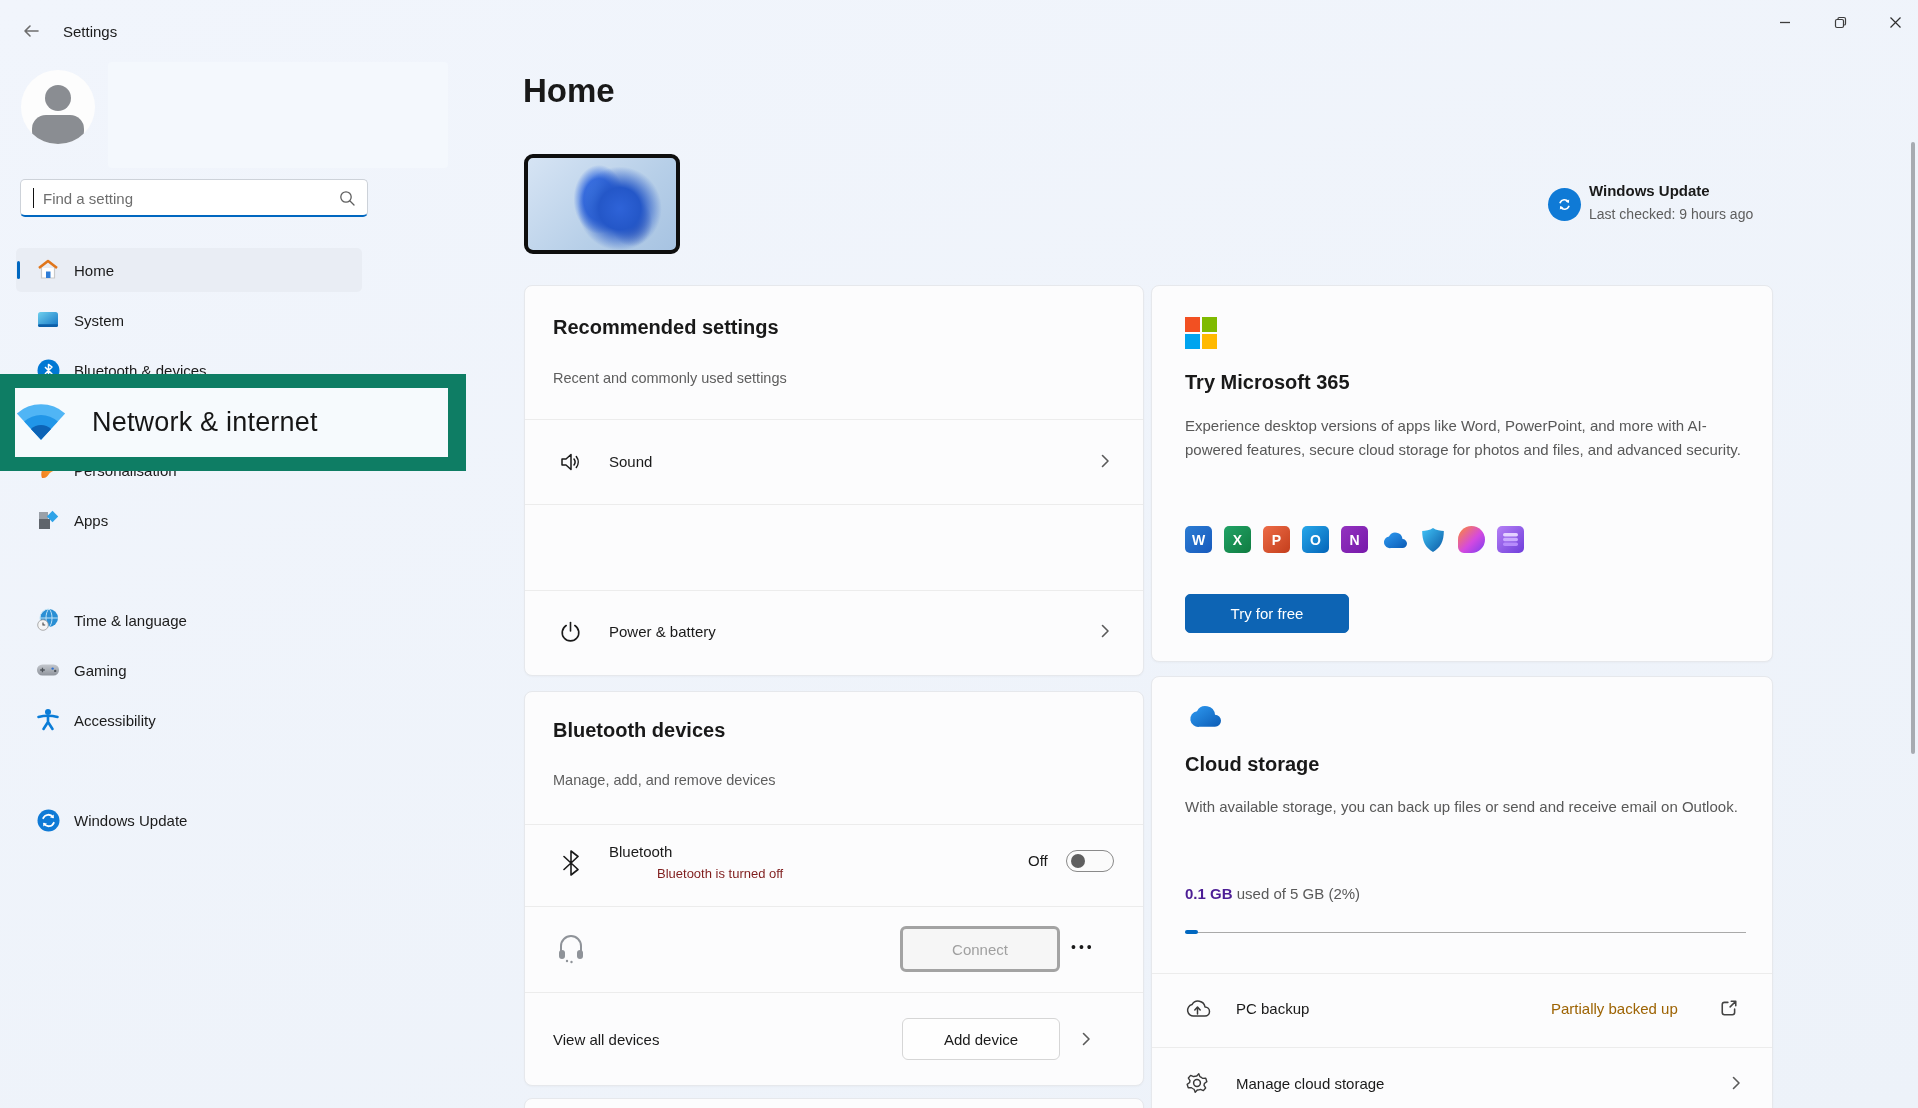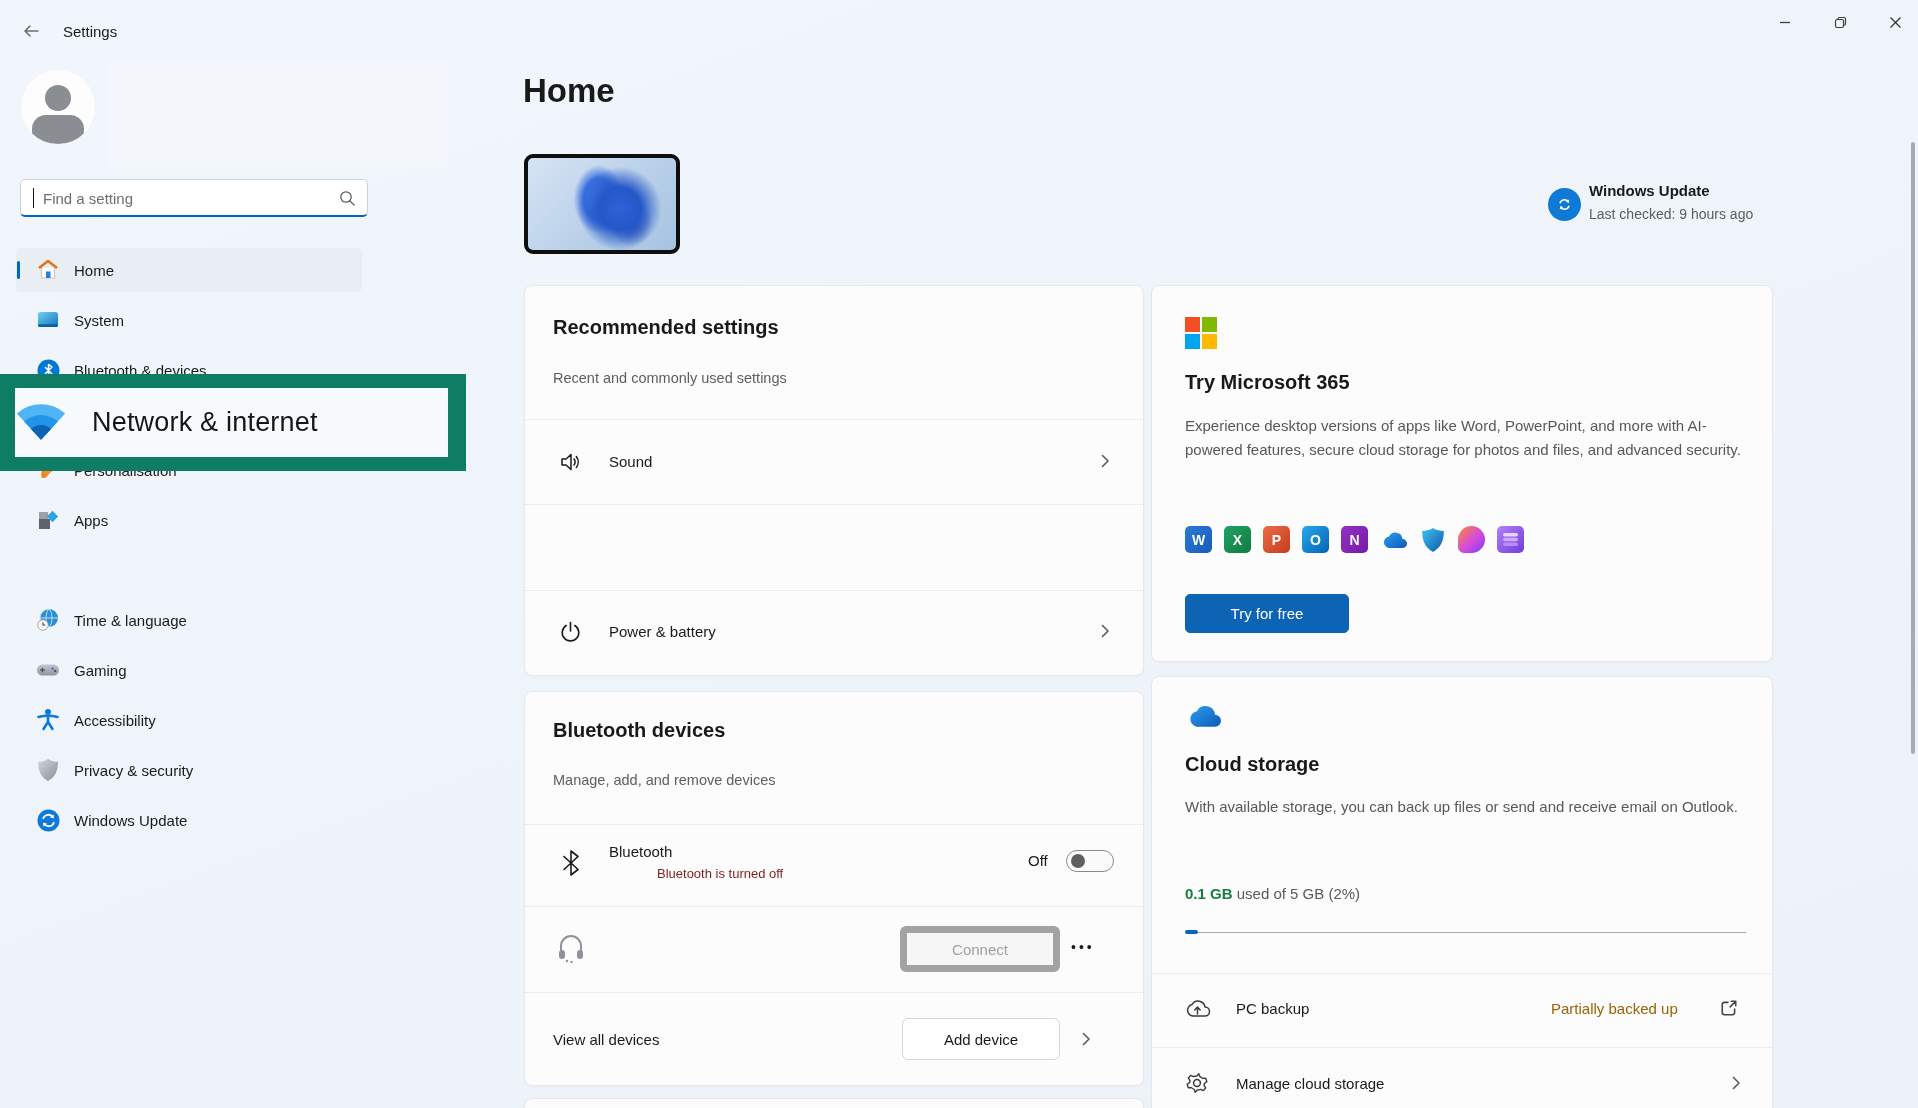--- a/index.html
+++ b/index.html
@@ -42,30 +42,30 @@
   .divider{position:absolute;left:0;width:100%;height:1px;background:#ececec;}
   .row-label{position:absolute;font-size:15px;color:#1a1a1a;}
   .row-sub{position:absolute;font-size:13px;color:#7f1d1d;margin-left:48px;}
   .chev{position:absolute;width:16px;height:16px;}
   .toggle{position:absolute;width:48px;height:22px;border-radius:12px;box-sizing:border-box;}
   .toggle.on{background:#0067c0;}
   .toggle.on .knob{position:absolute;right:4px;top:4px;width:14px;height:14px;border-radius:50%;background:#fff;}
   .toggle.off{background:#fbfbfb;border:1px solid #8a8a8a;}
   .toggle.off .knob{position:absolute;left:4px;top:3px;width:14px;height:14px;border-radius:50%;background:#5f5f5f;}
   .btn{position:absolute;box-sizing:border-box;border-radius:6px;font-size:15px;display:flex;align-items:center;justify-content:center;cursor:pointer;}
-  .btn.disabled{background:#f6f6f6;border:7px solid #a3a3a3;color:#a0a0a0;}
+  .btn.disabled{background:#f6f6f6;border:3px solid #a3a3a3;color:#a0a0a0;}
   .btn.light{background:#fefefe;border:1px solid #d6d6d6;color:#1a1a1a;}
   .btn.primary{background:#0d64b4;border:1px solid #0d64b4;color:#ffffff;border-radius:5px;}
   .more-dots{position:absolute;font-size:14px;letter-spacing:3px;color:#1a1a1a;cursor:pointer;}
   .mslogo{position:absolute;left:1184px;top:316px;width:33px;height:33px;}
   .mslogo div{position:absolute;width:15px;height:15px;}
   .m365-body,.cloud-body{position:absolute;left:1184px;width:568px;font-size:15px;line-height:24px;color:#585858;}
   .appic{position:absolute;top:527px;width:27px;height:27px;border-radius:5px;color:#fff;font-size:14px;font-weight:700;display:flex;align-items:center;justify-content:center;}
   .usage{position:absolute;left:1184px;top:884px;font-size:15px;color:#5a5a5a;}
-  .usage b{color:#15803d;}
+  .usage b{color:#4c1d95;}
   .scrollthumb{position:absolute;left:1911px;top:142px;width:4px;height:612px;border-radius:2px;background:#a7abb1;}
   .statuslink{position:absolute;font-size:15px;color:#9d6303;cursor:pointer;}
   svg{display:block;}
 </style>
 </head>
 <body>
 
 <div class="frame">
 
   <div class="abs" style="left:22px;top:22px;width:18px;height:18px;cursor:pointer;">
@@ -217,34 +217,20 @@
     <div class="nav-ic">
       <svg width="24" height="24" viewBox="0 0 24 24">
           <circle cx="12" cy="4" r="3" fill="#0a7cd7"></circle>
           <path d="M2.5 9 C8 7.5 16 7.5 21.5 9" stroke="#0a7cd7" stroke-width="2.6" fill="none" stroke-linecap="round"></path>
           <path d="M12 8.5 V14 L7.5 21 M12 14 L16.5 21" stroke="#0a7cd7" stroke-width="2.6" fill="none" stroke-linecap="round" stroke-linejoin="round"></path>
         </svg>
     </div>
     <div class="nav-lb">Accessibility</div>
   </div>
 
-  <div class="nav-item" style="top:748px;">
-    <div class="nav-ic">
-      <svg width="22" height="24" viewBox="0 0 22 24">
-          <path d="M11 1 C14 3 18 3.8 21 3.8 C21 13 18 19.5 11 23 C4 19.5 1 13 1 3.8 C4 3.8 8 3 11 1 Z" fill="url(#shg)"></path>
-          <defs>
-            <linearGradient id="shg" x1="0" y1="0" x2="1" y2="1">
-              <stop offset="0" stop-color="#d4d8de"></stop>
-              <stop offset="1" stop-color="#888d95"></stop>
-            </linearGradient>
-          </defs>
-        </svg>
-    </div>
-    <div class="nav-lb">Privacy &amp; security</div>
-  </div>
 
   <div class="nav-item" style="top:798px;">
     <div class="nav-ic">
       <svg width="23" height="23" viewBox="0 0 23 23">
           <circle cx="11.5" cy="11.5" r="11" fill="#0f7ad6"></circle>
           <path d="M6.2 9.2 A5.6 5.6 0 0 1 16 8.2" stroke="#fff" stroke-width="1.8" fill="none" stroke-linecap="round"></path>
           <path d="M16.9 5.6 L16.4 9.3 L12.9 8.2 Z" fill="#fff"></path>
           <path d="M16.8 13.8 A5.6 5.6 0 0 1 7 14.8" stroke="#fff" stroke-width="1.8" fill="none" stroke-linecap="round"></path>
           <path d="M6.1 17.4 L6.6 13.7 L10.1 14.8 Z" fill="#fff"></path>
         </svg>

